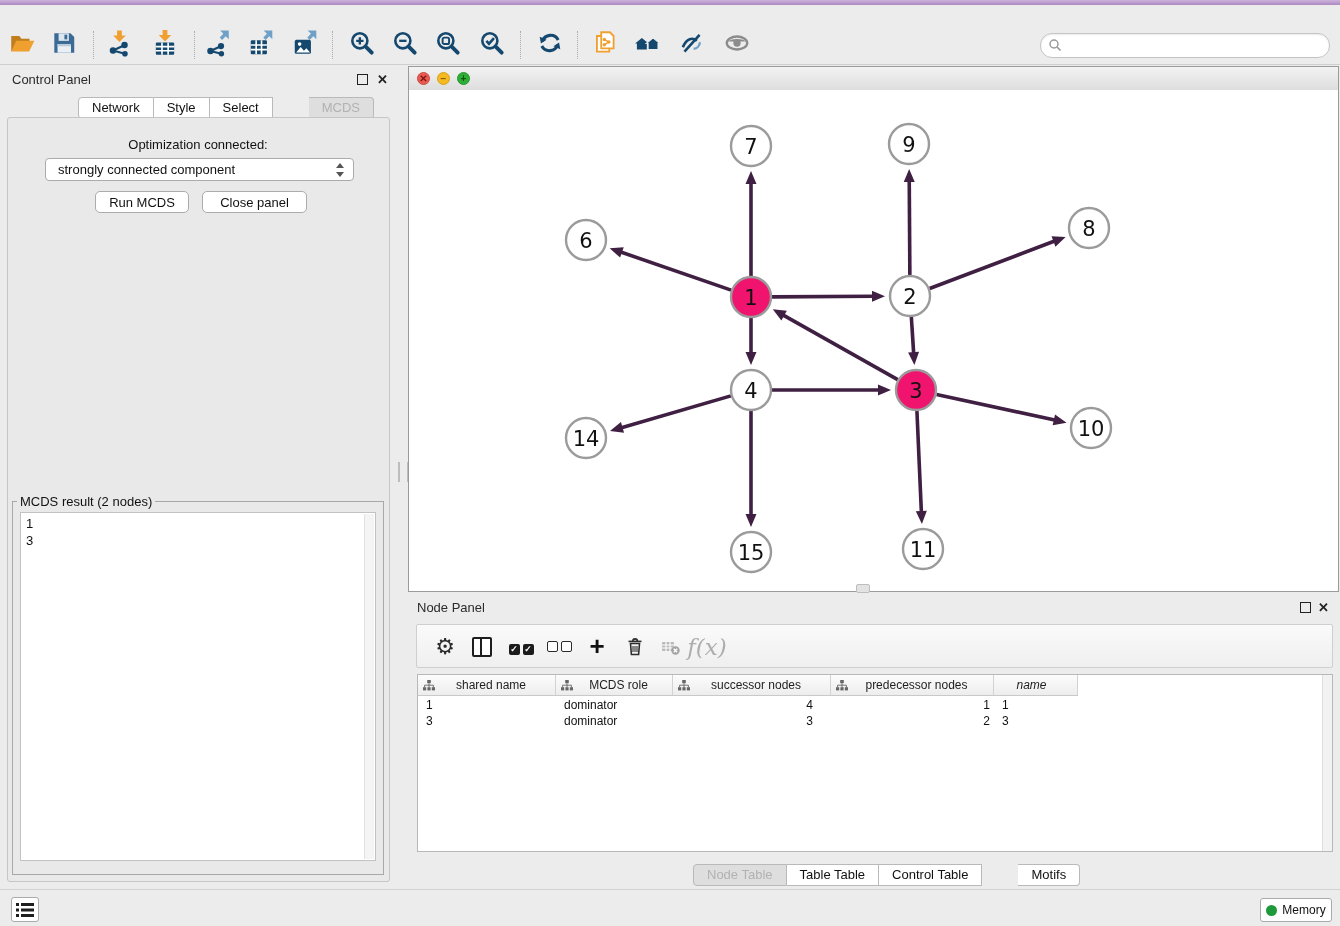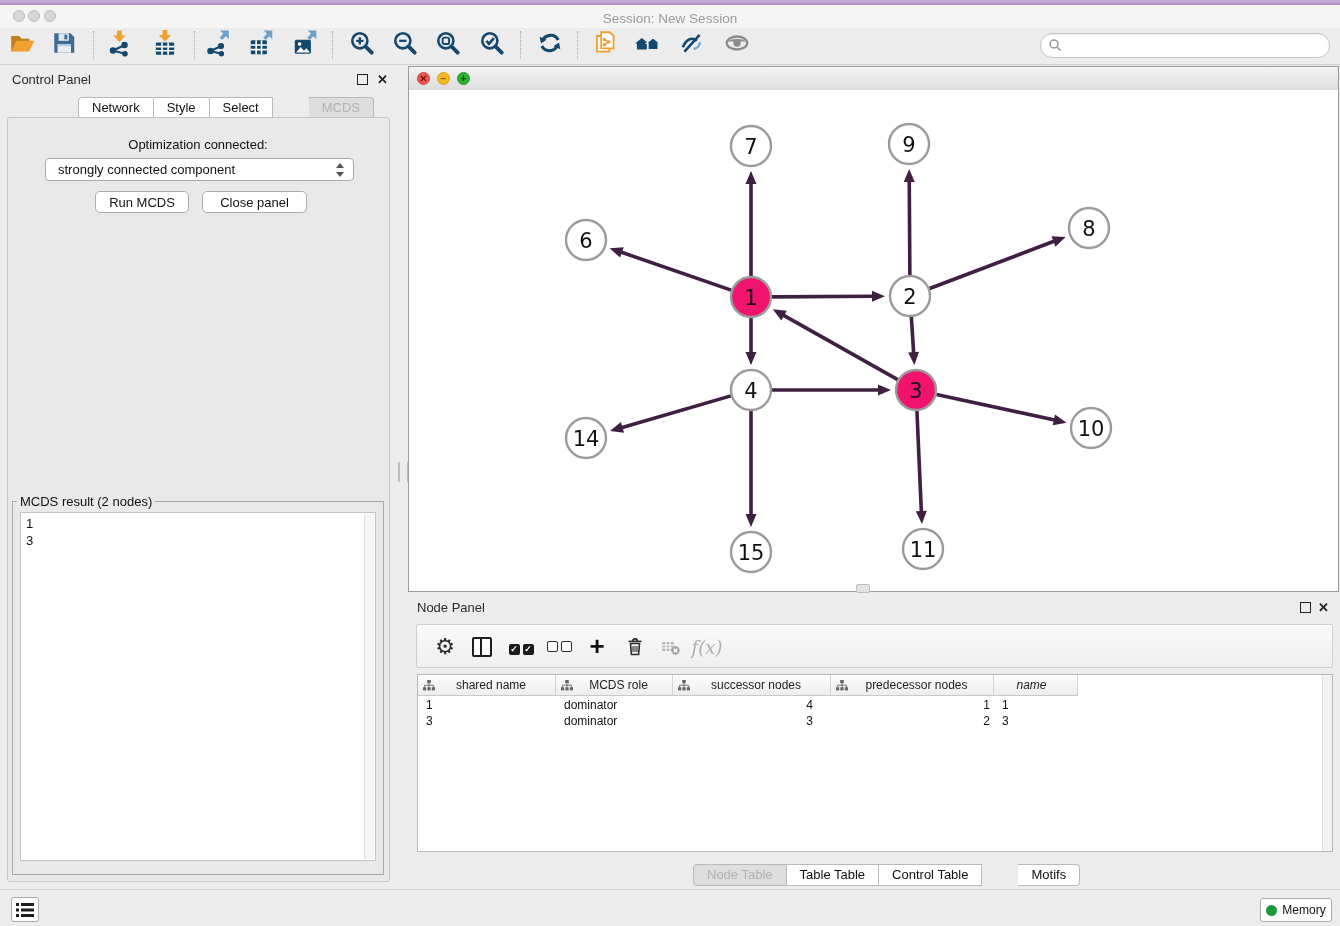--- a/index.html
+++ b/index.html
@@ -63,21 +63,21 @@
      border:1px solid #CFCFCF;box-sizing:border-box;border-radius:2px;}
   .tpi{position:absolute;top:4px;width:36px;height:36px;border:none;background:transparent;cursor:pointer;
      display:flex;align-items:center;justify-content:center;padding:0;}
   .gear-glyph{font-size:22px;color:#2B2B2B;line-height:1;}
   .cols-icon{width:16px;height:16px;border:2.4px solid #1E1E1E;border-radius:2px;position:relative;background:#fff;}
   .cols-icon::after{content:"";position:absolute;left:6px;top:0;bottom:0;width:2.4px;background:#1E1E1E;}
   .chk{width:11px;height:11px;border-radius:2px;display:inline-block;margin:0 1.5px;box-sizing:border-box;}
   .chk.on{background:#1B1B1B;color:#fff;font-size:9px;line-height:11px;text-align:center;font-weight:bold;}
   .chk.off{border:1.8px solid #2B2B2B;background:#fff;}
   .plus-glyph{font-size:26px;font-weight:900;color:#111;line-height:1;margin-top:-3px;}
-  .fx-glyph{font-family:"DejaVu Serif",serif;font-style:italic;font-size:18px;color:#ADADAD;}
+  .fx-glyph{font-family:"DejaVu Serif",serif;font-style:italic;font-size:23px;color:#ADADAD;}
   #table-box{left:417px;top:674px;width:916px;height:178px;background:#fff;border:1px solid #B8B8B8;box-sizing:border-box;}
   #table-header{position:absolute;left:0;top:0;height:21px;display:flex;}
   .th{box-sizing:border-box;background:linear-gradient(#FCFCFC,#EDEDED);border-right:1px solid #D2D2D2;
      border-bottom:1px solid #C9C9C9;font-size:12px;color:#1E1E1E;display:flex;align-items:center;cursor:pointer;}
   .th .thlabel{flex:1;text-align:center;padding-right:8px;}
   .th svg{margin-left:5px;flex:none;}
   .tr{position:absolute;left:0;height:16px;display:flex;cursor:default;}
   .td{box-sizing:border-box;font-size:12px;color:#111;line-height:16px;padding:0 8px;white-space:nowrap;overflow:hidden;}
   #table-scroll{position:absolute;right:0;top:0;bottom:0;width:9px;background:#F2F2F2;border-left:1px solid #DFDFDF;}
   #tp-tabs{left:693px;top:864px;}
@@ -88,26 +88,20 @@
   #memory-btn{position:absolute;left:1260px;top:8px;width:72px;height:24px;background:#fff;border:1px solid #ABABAB;
      border-radius:3px;cursor:pointer;font-size:12px;color:#111;display:flex;align-items:center;justify-content:center;gap:5px;}
   #memory-btn .dot{width:11px;height:11px;border-radius:50%;background:#1F9A3A;flex:none;}
 </style>
 </head>
 <body>
 
 <div id="root">
 
   <div id="purple-strip" class="abs"></div>
-  <div id="app-titlebar" class="abs">
-    <div class="tl gray abs" style="left:13px"></div>
-    <div class="tl gray abs" style="left:28px"></div>
-    <div class="tl gray abs" style="left:44px"></div>
-    <div id="app-title" class="abs">Session: New Session</div>
-  </div>
 
   <div id="toolbar" class="abs">
     <button class="tb" style="left:5px">
       <svg viewBox="0 0 26 26">
         <path d="M3 21 V6.5 h7.5 l2 2.5 H20 v3" fill="#C07E1C"></path>
         <path d="M3 21 L7.6 11 H24.5 L19.6 21 Z" fill="#EFA02F"></path>
         </svg>
     </button>
     <button class="tb" style="left:47px">
       <svg viewBox="0 0 26 26">

